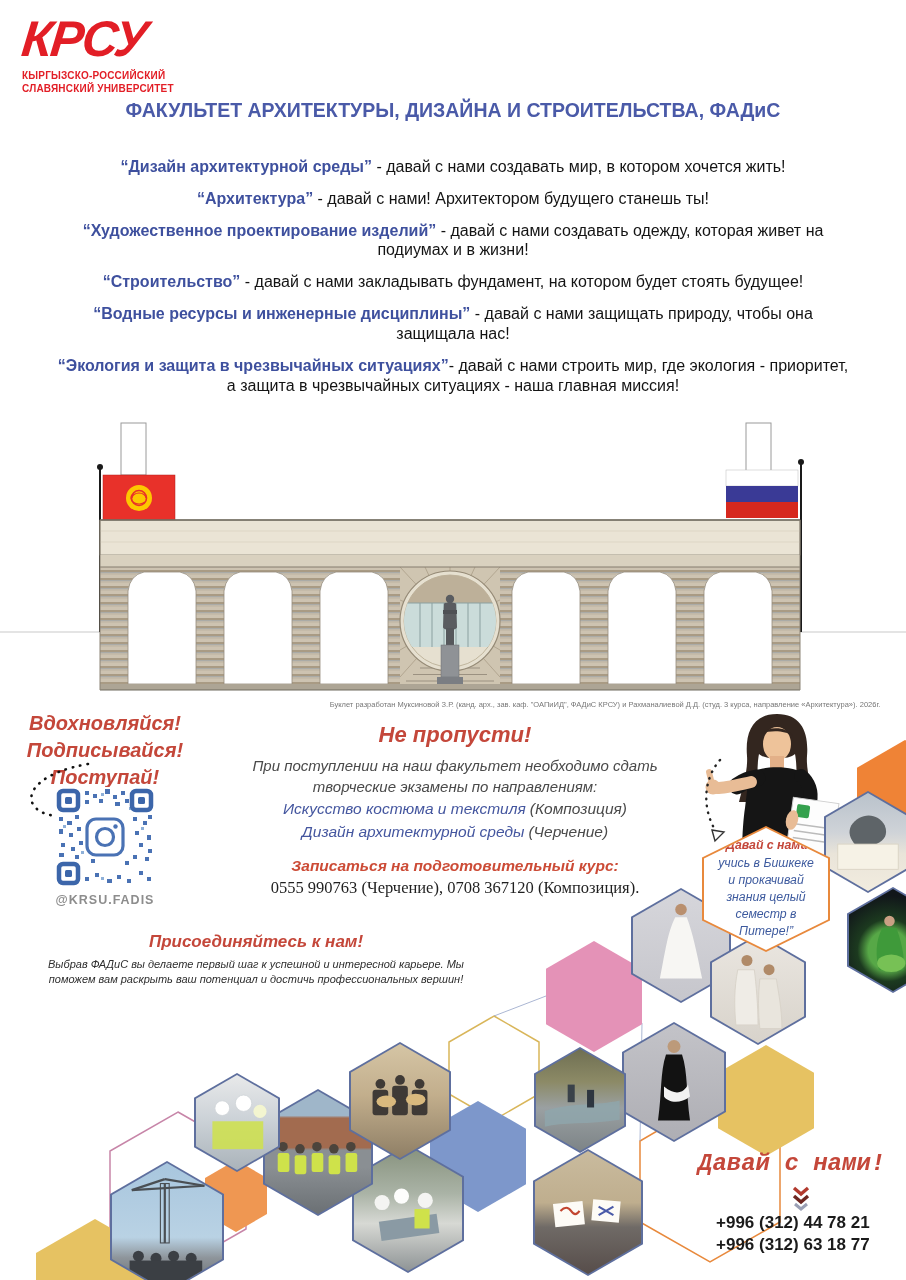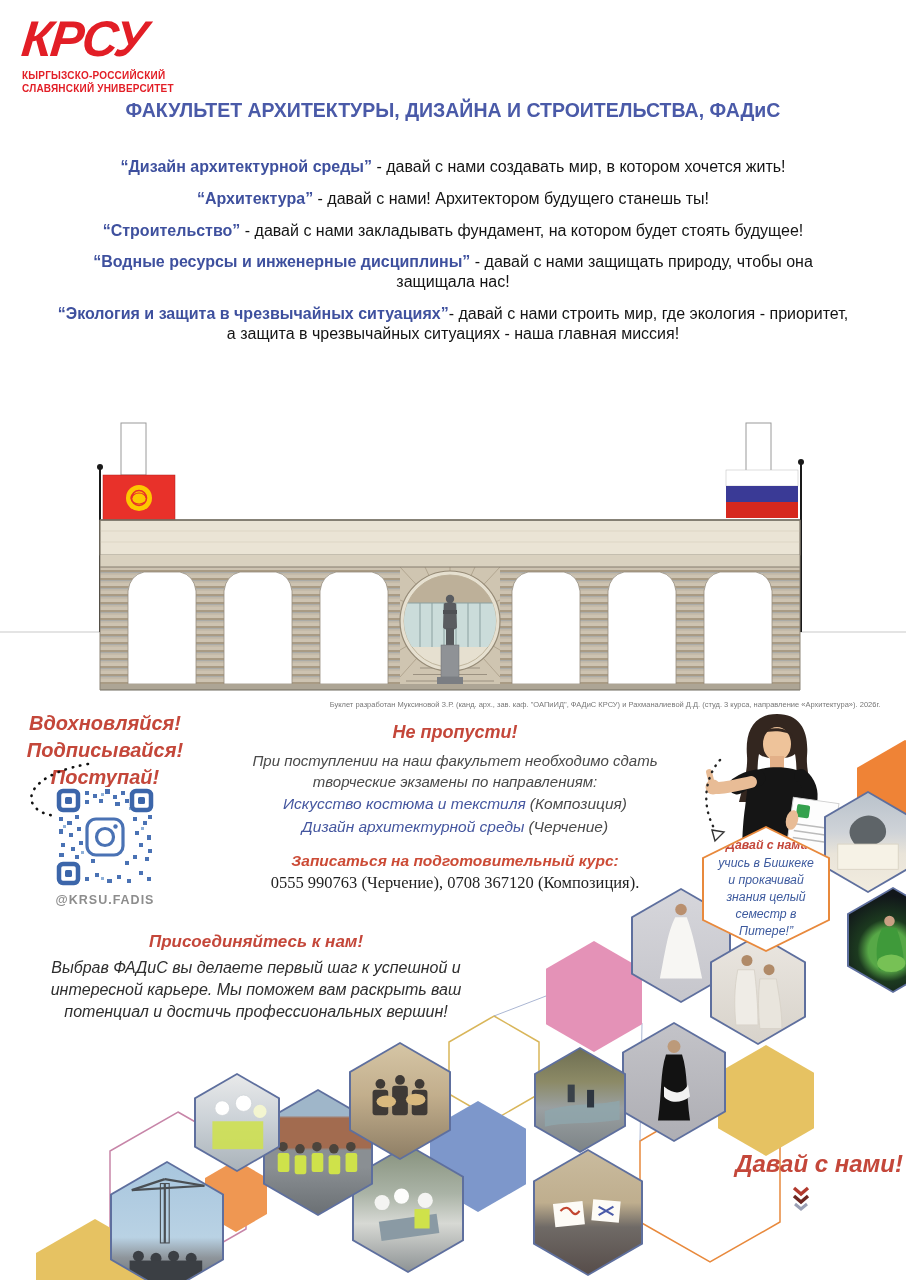--- a/index.html
+++ b/index.html
@@ -28,46 +28,46 @@
   
   .social-lines{position:absolute;left:25px;top:710px;width:160px;text-align:center;z-index:5;
                 font-size:20px;font-weight:bold;color:#c4473a;line-height:1.35;font-style:italic;}
   .arrow-left-svg{position:absolute;left:18px;top:760px;z-index:5;}
   .qr-svg{position:absolute;left:55px;top:787px;z-index:5;}
   .handle{position:absolute;left:25px;top:893px;width:160px;text-align:center;z-index:5;
           font-size:12.5px;font-weight:bold;color:#8d8d8d;letter-spacing:1px;}
 
   
   .admission{position:absolute;left:235px;top:722px;width:440px;text-align:center;z-index:5;font-style:italic;}
-  .admission-title{font-size:18px;font-weight:bold;color:#c4473a;margin-bottom:7px;}
+  .admission-title{font-size:22px;font-weight:bold;color:#c4473a;margin-bottom:7px;}
   .admission-intro{font-size:15px;color:#4a4a4a;line-height:1.4;}
   .exam-line{font-size:15.5px;line-height:1.5;}
   .exam-dir{color:#44569f;}
   .exam-note{color:#4a4a4a;margin-left:4px;}
   .signup{margin-top:13px;font-size:15.5px;color:#cc4b36;font-weight:bold;}
   .phones-line{font-style:normal;font-family:"Liberation Serif",serif;font-size:16.5px;color:#1f1f1f;margin-top:3px;}
 
   
   .join{position:absolute;left:41px;top:932px;width:430px;text-align:center;z-index:5;font-style:italic;}
   .join-title{font-size:17px;color:#c4473a;font-weight:bold;margin-bottom:5px;}
-  .join-text{font-size:16px;color:#2e2e2e;line-height:1.38;}
+  .join-text{font-size:11px;color:#2e2e2e;line-height:1.38;}
 
   
   .girl-svg{position:absolute;left:693px;top:698px;z-index:3;}
   .arrow-right-svg{position:absolute;left:700px;top:758px;z-index:4;}
   .bubble{position:absolute;left:702px;top:826px;width:128px;height:126px;z-index:4;
           clip-path:polygon(50% 0,100% 25%,100% 75%,50% 100%,0 75%,0 25%);background:#e8893c;}
   .bubble-in{position:absolute;inset:2px;clip-path:polygon(50% 0,100% 25%,100% 75%,50% 100%,0 75%,0 25%);
              background:#fff;display:flex;align-items:center;justify-content:center;text-align:center;}
   .bubble-text{width:104px;font-size:12.3px;line-height:1.4;font-style:italic;color:#3d5a9e;}
   .bubble-lead{color:#c4473a;font-weight:bold;}
 
   
-  .contact-slogan{position:absolute;left:698px;top:1150px;width:205px;text-align:right;z-index:5;
-                  font-size:24px;font-weight:bold;font-style:italic;color:#c4473a;}
+  .contact-slogan{position:absolute;left:698px;top:1150px;width:205px;text-align:left;z-index:5;
+                  font-size:24px;font-weight:bold;font-style:italic;color:#c4473a;font-family:Liberation Mono, monospace;}
   .chevrons-svg{position:absolute;left:790px;top:1186px;z-index:5;}
   .contact-phones{position:absolute;left:716px;top:1212px;width:188px;z-index:5;
                   font-size:17px;font-weight:bold;color:#1b1b1b;line-height:1.3;}
 
   
   .hx{position:absolute;clip-path:polygon(50% 0,100% 25%,100% 75%,50% 100%,0 75%,0 25%);}
   .hx-in{position:absolute;inset:2px;clip-path:polygon(50% 0,100% 25%,100% 75%,50% 100%,0 75%,0 25%);}
   .hx-solid{z-index:2;}
   .hx-photo{z-index:3;background:#5e6f9e;}
   .ph-art{width:100%;height:100%;display:block;}
@@ -101,20 +101,21 @@
     <div class="logo-sub">
       <div>КЫРГЫЗСКО-РОССИЙСКИЙ</div>
       <div>СЛАВЯНСКИЙ УНИВЕРСИТЕТ</div>
     </div>
   </div>
   <div class="main-title">ФАКУЛЬТЕТ АРХИТЕКТУРЫ, ДИЗАЙНА И СТРОИТЕЛЬСТВА, ФАДиС</div>
 
   <div class="programs">
     <p><span class="prog-name">“Дизайн архитектурной среды”</span><span> - давай с нами создавать мир, в котором хочется жить!</span></p>
     <p><span class="prog-name">“Архитектура”</span><span> - давай с нами! Архитектором будущего станешь ты!</span></p>
+    <p><span class="prog-name">“Художественное проектирование изделий”</span><span> - давай с нами создавать одежду, которая живет на подиумах и в жизни!</span></p>
     <p><span class="prog-name">“Строительство”</span><span> - давай с нами закладывать фундамент, на котором будет стоять будущее!</span></p>
     <p><span class="prog-name">“Водные ресурсы и инженерные дисциплины”</span><span> - давай с нами защищать природу, чтобы она защищала нас!</span></p>
     <p><span class="prog-name">“Экология и защита в чрезвычайных ситуациях”</span><span>- давай с нами строить мир, где экология - приоритет, а защита в чрезвычайных ситуациях - наша главная миссия!</span></p>
   </div>
 
   <svg class="building-svg" width="906" height="292" viewBox="0 0 906 292">
     <line x1="0" y1="217" x2="906" y2="217" stroke="#c9c9c9" stroke-width="1"></line>
 
     <rect x="121" y="8" width="25" height="52" fill="#ffffff" stroke="#9a9a9a"></rect>
     <rect x="746" y="8" width="25" height="52" fill="#ffffff" stroke="#9a9a9a"></rect>
@@ -502,14 +503,18 @@
         </svg>
       </div>
   </div>
 
   <div class="contact-slogan">Давай с нами!</div>
   <svg class="chevrons-svg" width="22" height="30" viewBox="0 0 22 30">
     <polyline points="4,2 11,8 18,2" fill="none" stroke="#b23a2e" stroke-width="3.4"></polyline>
     <polyline points="4,10 11,16 18,10" fill="none" stroke="#6d2620" stroke-width="3.4"></polyline>
     <polyline points="5,18 11,23 17,18" fill="none" stroke="#9aa0b5" stroke-width="3"></polyline>
   </svg>
+  <div class="contact-phones">
+    <div>+996 (312) 44 78 21</div>
+    <div>+996 (312) 63 18 77</div>
+  </div>
 
 </div>
 
 </body></html>

